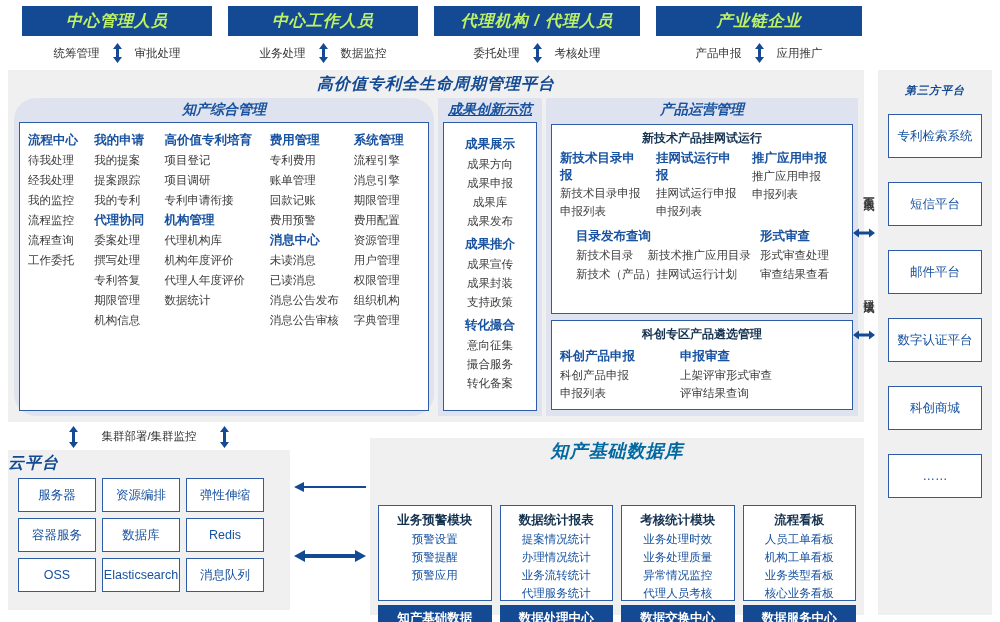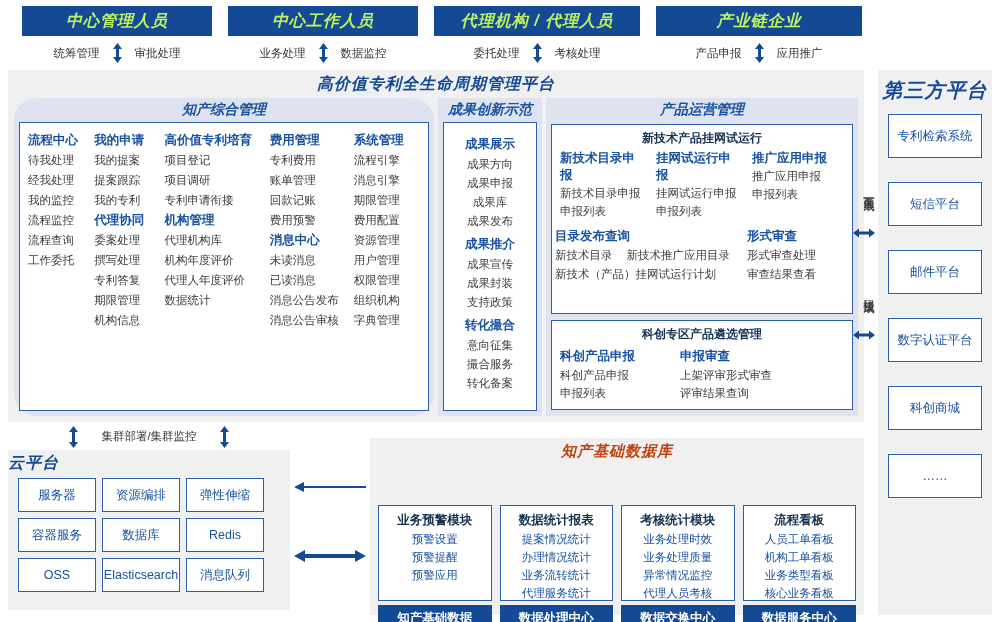--- a/index.html
+++ b/index.html
@@ -84,21 +84,21 @@
     writing-mode:vertical-rl; text-orientation:upright; letter-spacing:1px;
   }
   .harrow { position:absolute; left:0; width:24px; text-align:center; }
 
   
   .third {
     position:absolute; left:878px; top:70px; width:114px; height:545px;
     background:#f0f0f0;
   }
   .third-title {
-    text-align:center; font-size:20px; font-weight:bold; font-style:italic;
+    text-align:center; font-size:11px; font-weight:bold; font-style:italic;
     color:#134a93; line-height:28px; padding-top:6px; letter-spacing:1px;
   }
   .third-item {
     margin:10px 10px 0 10px; height:44px; border:1.5px solid #2f5ca6;
     background:#ffffff; color:#1852a0; font-size:12.5px;
     display:flex; align-items:center; justify-content:center;
   }
   .third-item.sp { margin-top:24px; }
 
   
@@ -126,22 +126,22 @@
     display:flex; align-items:center; justify-content:center;
     font-size:12.5px; color:#1852a0;
   }
 
   
   .db {
     position:absolute; left:370px; top:438px; width:494px; height:177px;
     background:#f0f0f0;
   }
   .db-title {
-    text-align:center; font-size:15px; font-weight:bold; font-style:italic;
-    color:#c2410c; line-height:26px; letter-spacing:1px;
+    text-align:center; font-size:18px; font-weight:bold; font-style:italic;
+    color:#0369a1; line-height:26px; letter-spacing:1px;
   }
   .db-grid { display:flex; gap:8px; padding:0 8px; }
   .db-col { flex:1;margin-top:41px; }
   .db-card {
     border:1.5px solid #2f5ca6; background:#ffffff; height:96px;
     padding-top:4px; text-align:center;
   }
   .db-card-h { font-size:12.5px; font-weight:bold; color:#14314f; line-height:20px; }
   .db-card-i { font-size:11.5px; color:#1852a0; line-height:18px; }
   .db-foot {
@@ -271,21 +271,21 @@
               <div class="col-i">资源管理</div>
               <div class="col-i">用户管理</div>
               <div class="col-i">权限管理</div>
               <div class="col-i">组织机构</div>
               <div class="col-i">字典管理</div>
             </div>
           </div>
         </div>
       </div>
 
-      <div class="panel" style="left:424px;width:104px;">
+      <div class="panel" style="left:424px;width:104px;text-decoration:underline;">
         <div class="panel-title">成果创新示范</div>
         <div class="panel-body">
           <div class="center-col">
             <div class="col-h">成果展示</div>
             <div class="col-i">成果方向</div>
             <div class="col-i">成果申报</div>
             <div class="col-i">成果库</div>
             <div class="col-i">成果发布</div>
             <div class="col-h">成果推介</div>
             <div class="col-i">成果宣传</div>
@@ -314,21 +314,21 @@
               <div class="col-h" style="white-space:normal;width:86px;line-height:17px;">挂网试运行申报</div>
               <div class="col-i" style="line-height:18px;">挂网试运行申报</div>
               <div class="col-i" style="line-height:18px;">申报列表</div>
             </div>
             <div style="width:96px;">
               <div class="col-h" style="white-space:normal;width:92px;line-height:17px;">推广应用申报</div>
               <div class="col-i" style="line-height:18px;">推广应用申报</div>
               <div class="col-i" style="line-height:18px;">申报列表</div>
             </div>
           </div>
-          <div style="display:flex;padding:6px 0 0 3px;">
+          <div style="display:flex;padding:6px 0 0 24px;">
             <div style="width:192px;">
               <div class="col-h">目录发布查询</div>
               <div style="display:flex;gap:14px;">
                 <div class="col-i" style="line-height:19px;">新技术目录</div>
                 <div class="col-i" style="line-height:19px;">新技术推广应用目录</div>
               </div>
               <div class="col-i" style="line-height:19px;">新技术（产品）挂网试运行计划</div>
             </div>
             <div style="width:96px;">
               <div class="col-h">形式审查</div>

